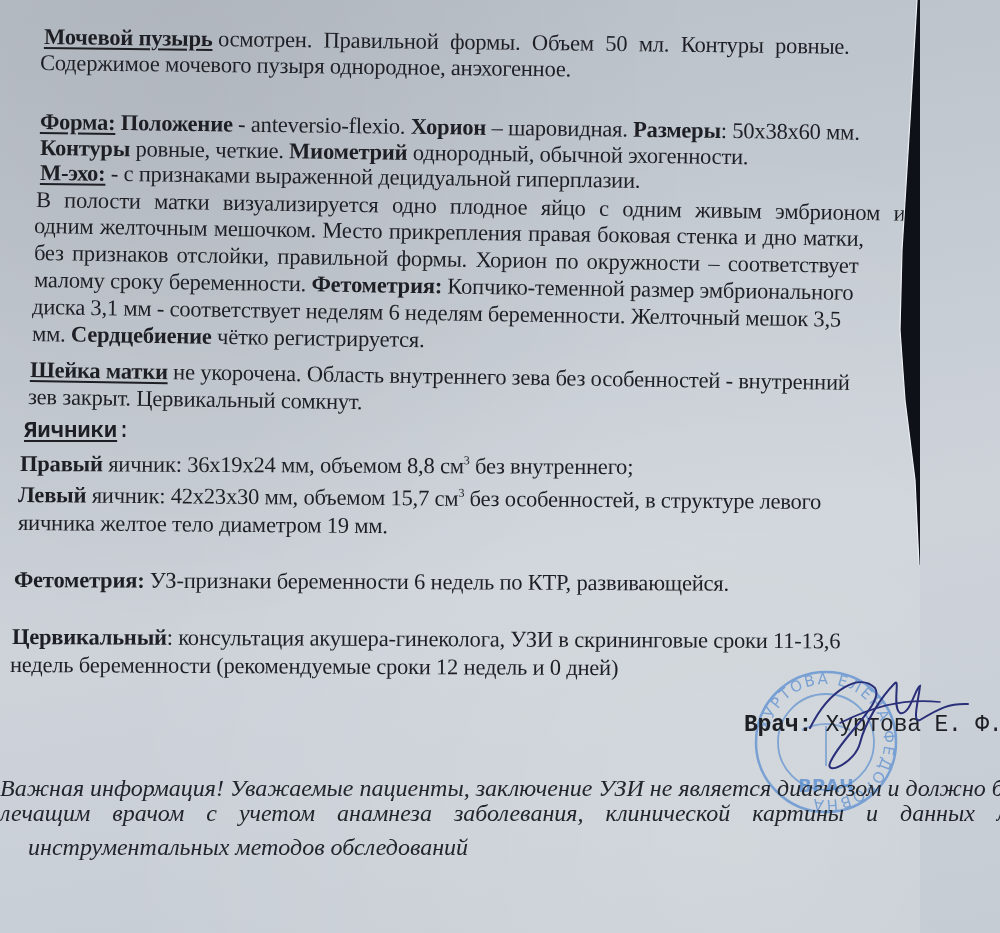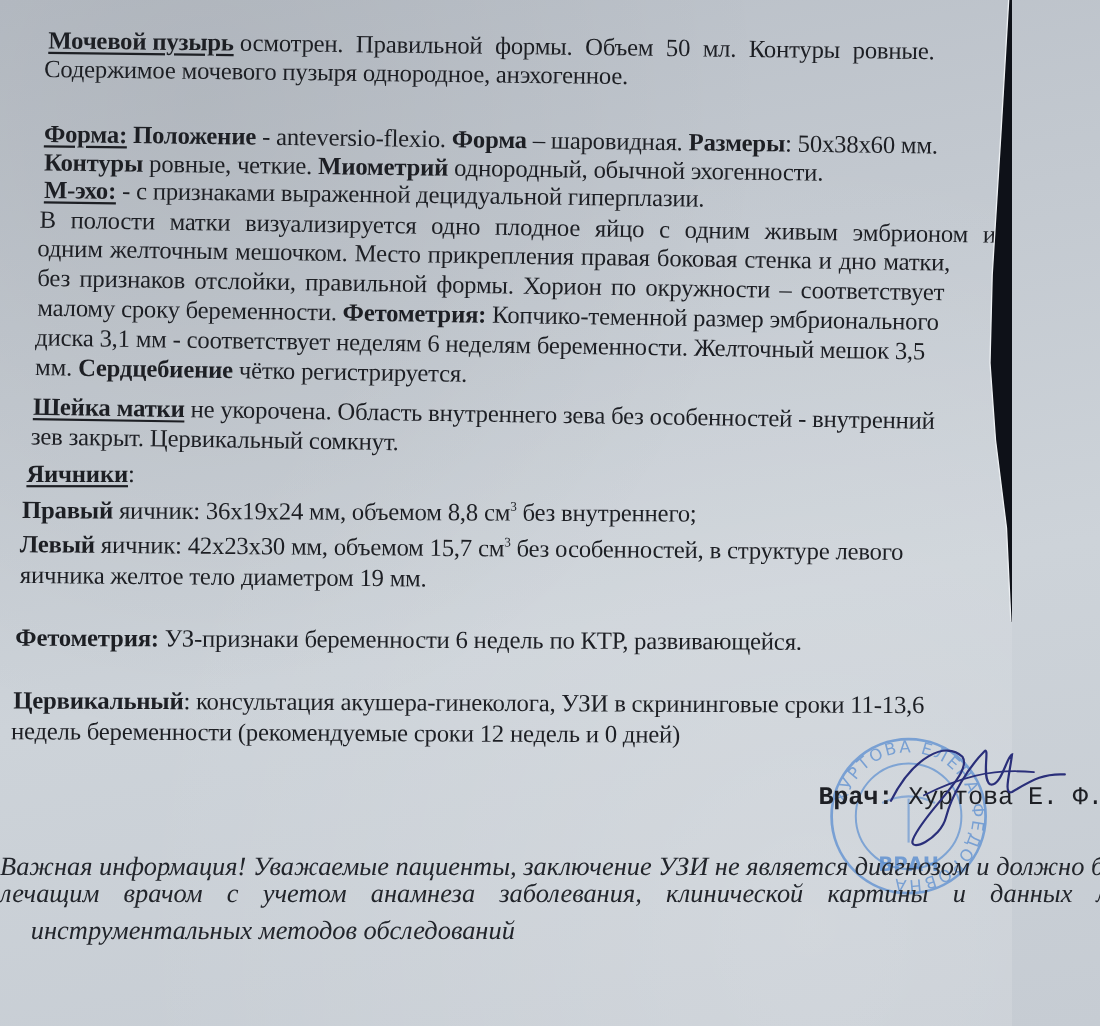--- a/index.html
+++ b/index.html
@@ -46,21 +46,21 @@
   <div class="paper-shadow"></div>
 
   <div class="line" style="left:44px; top:24px; width:896px; transform:rotate(0.7deg);">
     <span class="b u">Мочевой пузырь</span>
     <span style="word-spacing:6px;">осмотрен. Правильной формы. Объем 50 мл. Контуры ровные.</span>
   </div>
   <div class="line" style="left:40px; top:50px; transform:rotate(0.7deg);">Содержимое мочевого пузыря однородное, анэхогенное.</div>
 
   <div class="line" style="left:40px; top:109px; transform:rotate(0.75deg);">
     <span class="b u">Форма:</span>
-    <span class="b">Положение</span><span> - anteversio-flexio. </span><span class="b">Форма</span><span> – шаровидная. </span><span class="b">Размеры</span><span>: 50x38x60 мм.</span>
+    <span class="b">Положение</span><span> - anteversio-flexio. </span><span class="b">Хорион</span><span> – шаровидная. </span><span class="b">Размеры</span><span>: 50x38x60 мм.</span>
   </div>
   <div class="line" style="left:40px; top:135px; transform:rotate(0.75deg);">
     <span class="b">Контуры</span><span> ровные, четкие. </span><span class="b">Миометрий</span><span> однородный, обычной эхогенности.</span>
   </div>
   <div class="line" style="left:40px; top:160px; transform:rotate(0.75deg);">
     <span class="b u">М-эхо:</span><span>  - с признаками выраженной децидуальной гиперплазии.</span>
   </div>
   <div class="line" style="left:36px; top:187px; transform:rotate(0.9deg); word-spacing:8px;">В полости матки визуализируется одно плодное яйцо с одним живым эмбрионом и</div>
   <div class="line" style="left:34px; top:213px; transform:rotate(0.9deg); word-spacing:1px;">одним желточным мешочком. Место прикрепления правая боковая стенка и дно матки,</div>
   <div class="line" style="left:34px; top:240px; transform:rotate(0.9deg); word-spacing:3px;">без признаков отслойки, правильной формы. Хорион по окружности – соответствует</div>
@@ -70,21 +70,21 @@
   <div class="line" style="left:32px; top:294px; transform:rotate(0.9deg);">диска 3,1 мм - соответствует неделям 6 неделям беременности. Желточный мешок 3,5</div>
   <div class="line" style="left:32px; top:321px; transform:rotate(0.9deg);">
     <span>мм. </span><span class="b">Сердцебиение</span><span> чётко регистрируется.</span>
   </div>
 
   <div class="line" style="left:30px; top:357px; transform:rotate(0.9deg);">
     <span class="b u">Шейка матки</span><span> не укорочена. Область внутреннего зева без особенностей - внутренний</span>
   </div>
   <div class="line" style="left:28px; top:384px; transform:rotate(0.9deg);">зев закрыт. Цервикальный сомкнут.</div>
 
-  <div class="line" style="left:24px; top:418px;">
+  <div class="line" style="left:24px; top:418px;font-family:Liberation Mono, monospace;">
     <span class="b u">Яичники</span><span>:</span>
   </div>
   <div class="line" style="left:20px; top:451px; transform:rotate(0.3deg);">
     <span class="b">Правый</span><span> яичник: 36x19x24 мм, объемом 8,8 см</span><sup>3</sup><span> без внутреннего;</span>
   </div>
   <div class="line" style="left:18px; top:482px; transform:rotate(0.5deg);">
     <span class="b">Левый</span><span> яичник: 42x23x30 мм, объемом 15,7 см</span><sup>3</sup><span> без особенностей, в структуре левого</span>
   </div>
   <div class="line" style="left:18px; top:510px; transform:rotate(0.5deg);">яичника желтое тело диаметром 19 мм.</div>
 

